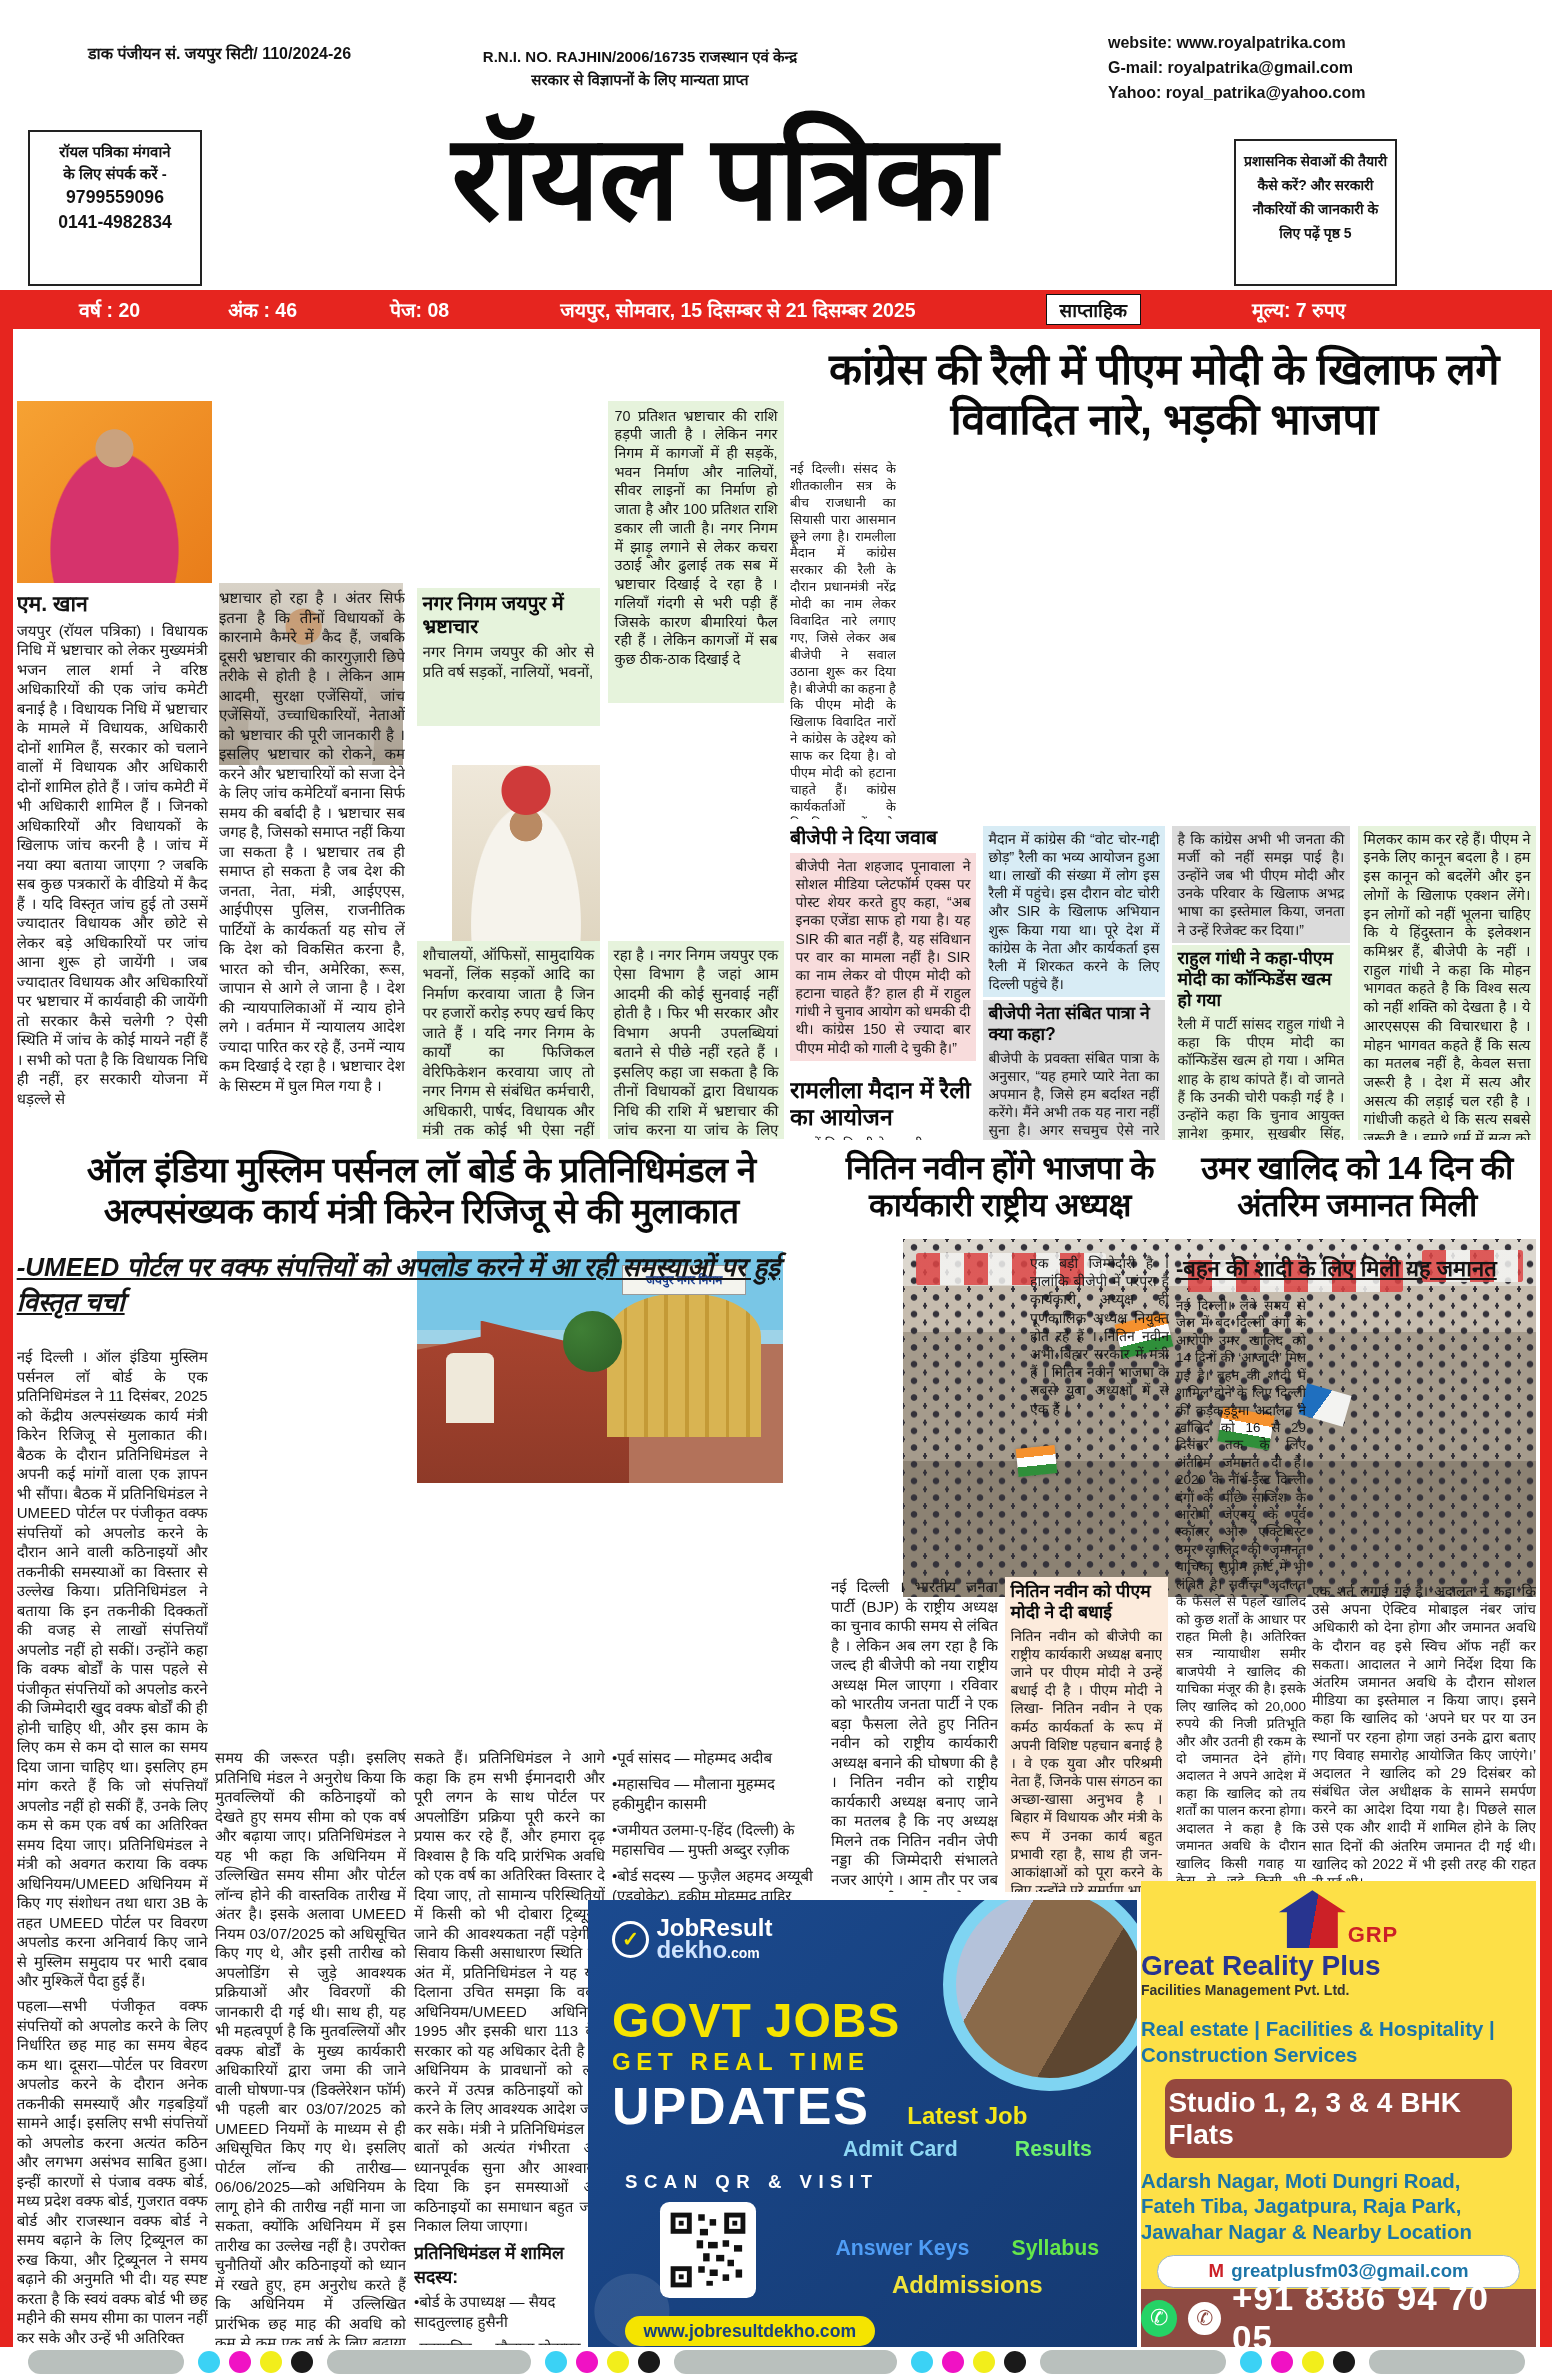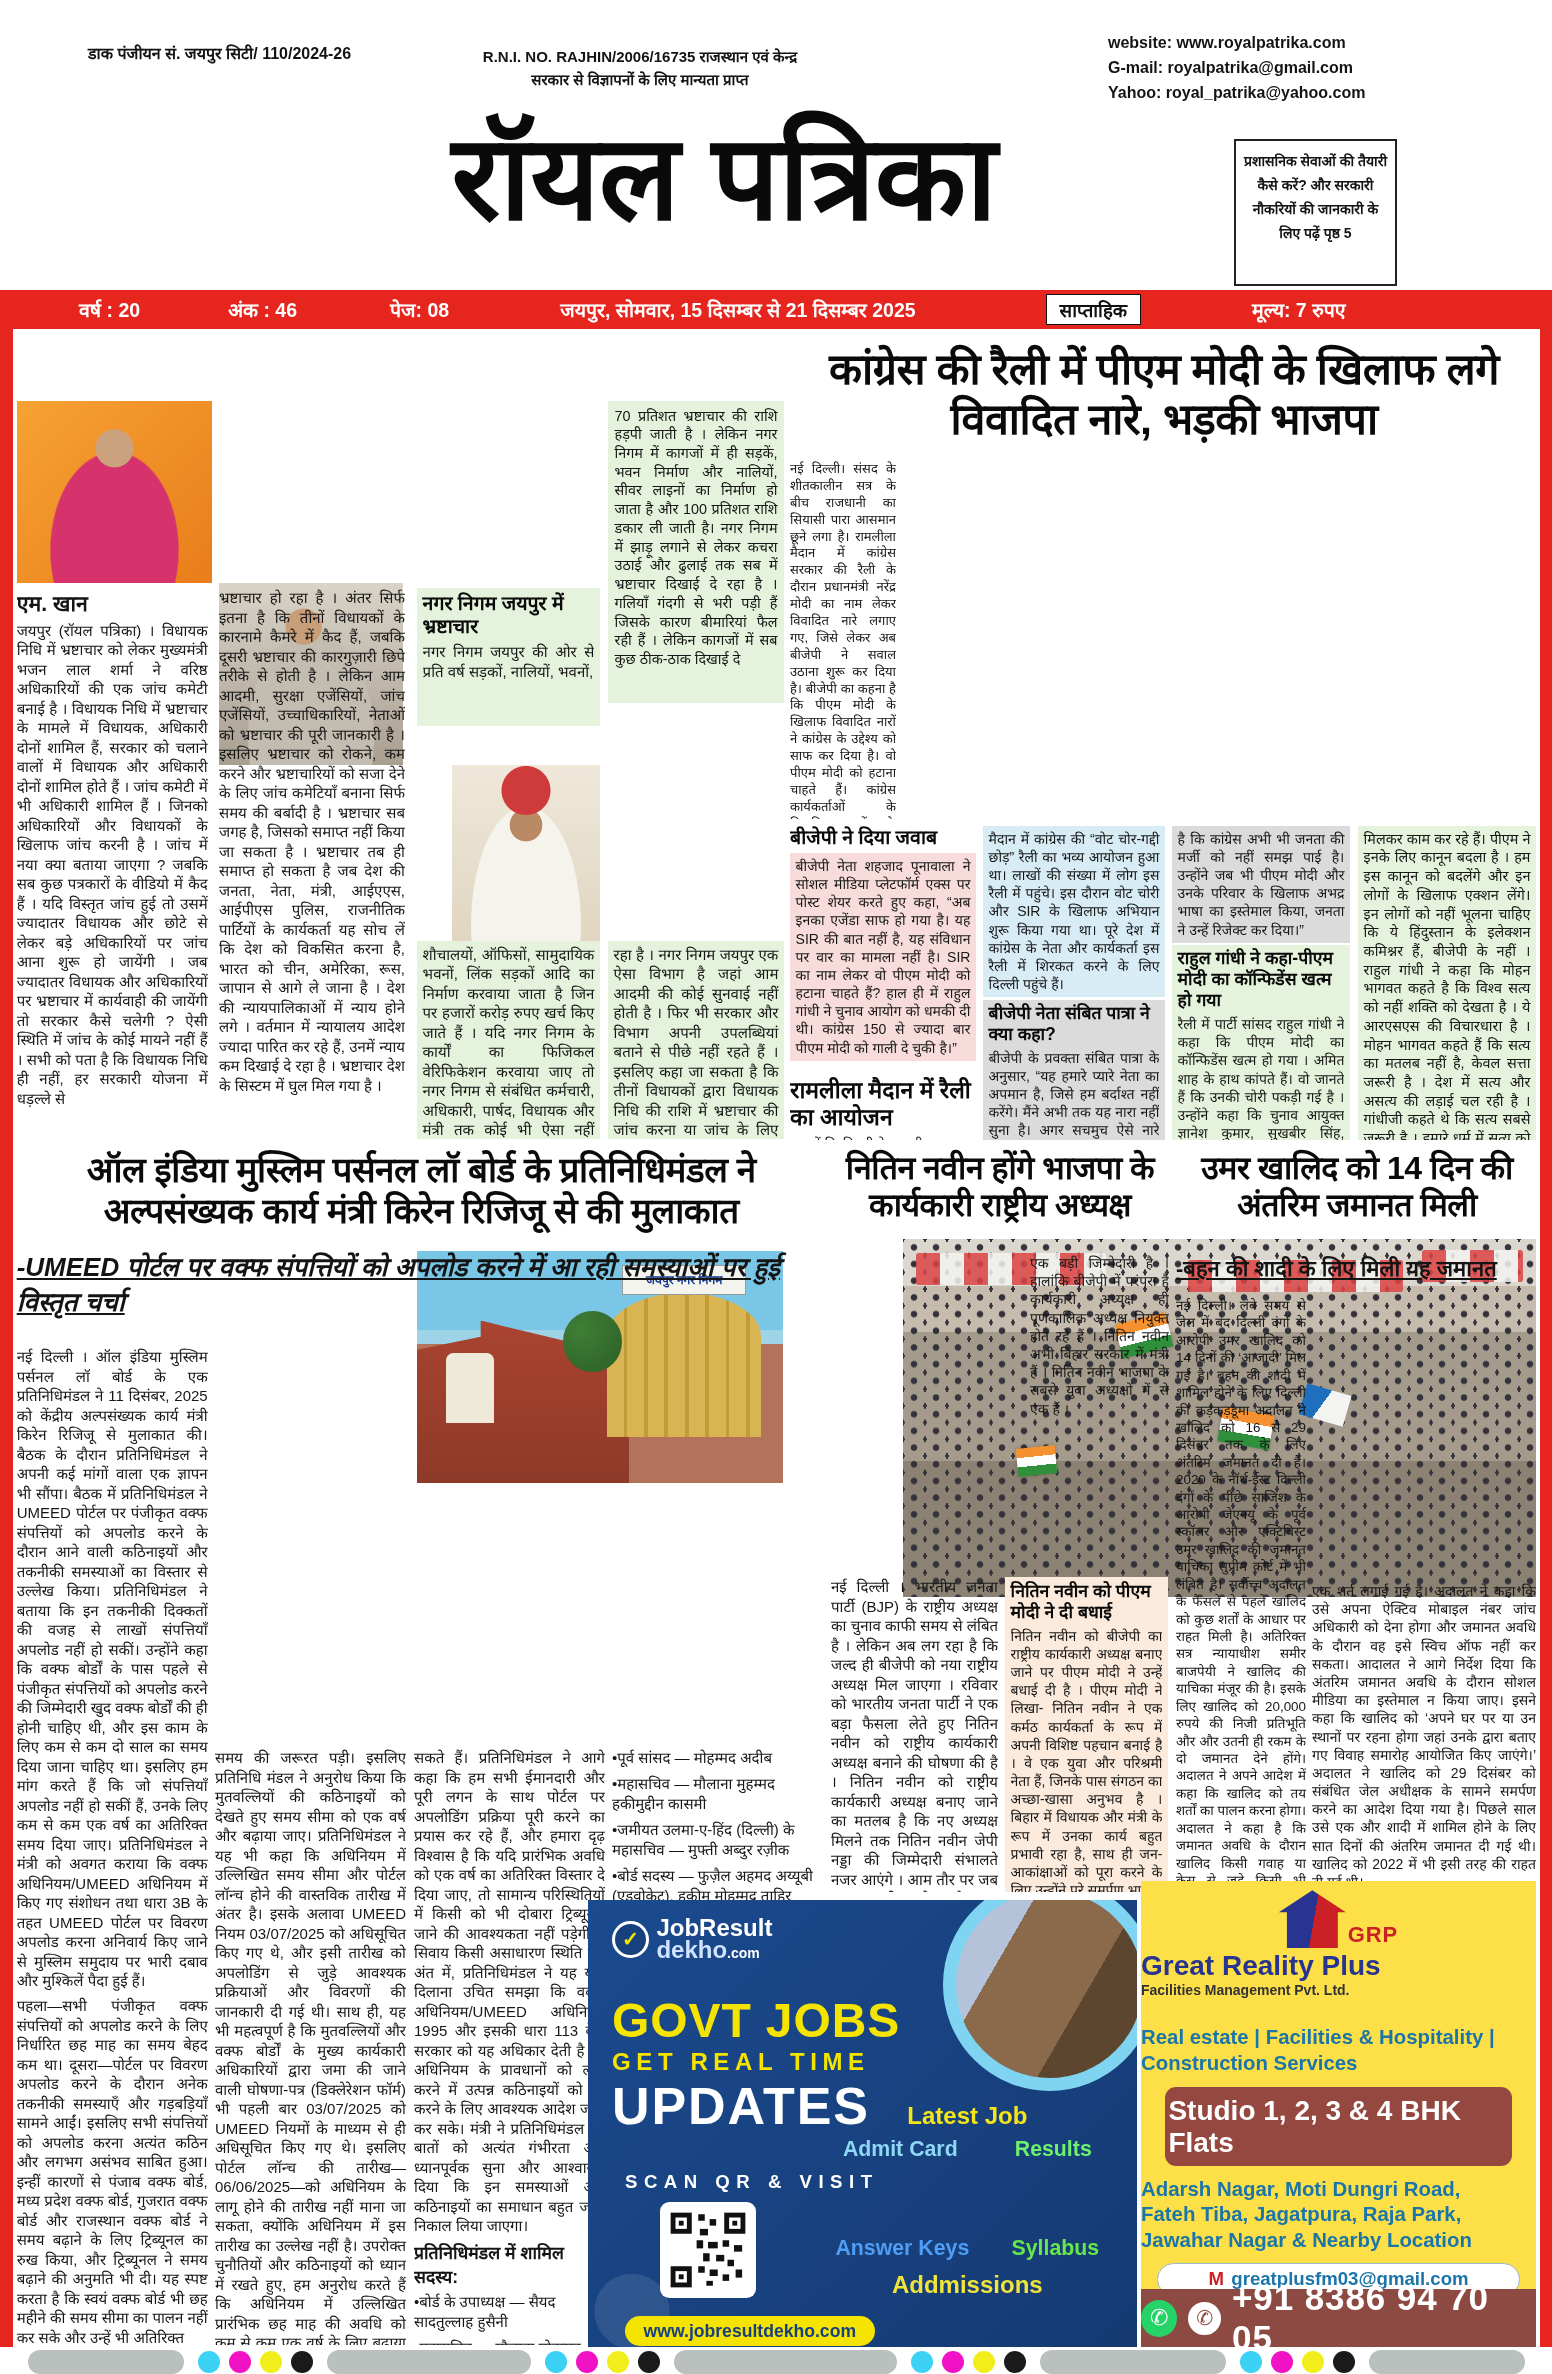--- a/index.html
+++ b/index.html
@@ -39,20 +39,26 @@
   <div class="abs b" style="left:445px;top:45px;width:390px;text-align:center;font-size:15px;line-height:1.55">
     <div>R.N.I. NO. RAJHIN/2006/16735 राजस्थान एवं केन्द्र</div>
     <div>सरकार से विज्ञापनों के लिए मान्यता प्राप्त</div>
   </div>
   <div class="abs b" style="left:1108px;top:31px;font-size:16px;line-height:1.55">
     <div>website: www.royalpatrika.com</div>
     <div>G-mail: royalpatrika@gmail.com</div>
     <div>Yahoo: royal_patrika@yahoo.com</div>
   </div>
 
+  <div class="abs dbox" style="left:28px;top:130px;width:174px;height:156px;font-size:15px;line-height:1.45">
+    <div>रॉयल पत्रिका मंगवाने</div>
+    <div>के लिए संपर्क करें -</div>
+    <div style="font-size:17.6px">9799559096</div>
+    <div style="font-size:17.6px">0141-4982834</div>
+  </div>
   <div class="abs hl" style="left:223px;top:109px;width:1002px;font-size:119px">रॉयल पत्रिका</div>
   <div class="abs dbox" style="left:1234px;top:139px;width:163px;height:147px;font-size:14px;line-height:1.7">
     <div>प्रशासनिक सेवाओं की तैयारी</div>
     <div>कैसे करें? और सरकारी</div>
     <div>नौकरियों की जानकारी के</div>
     <div>लिए पढ़ें पृष्ठ 5</div>
   </div>
 
   <div class="abs databar" style="left:0;top:290px;width:1553px;height:39px">
     <span style="margin-left:79px">वर्ष : 20</span>
@@ -264,21 +270,21 @@
     </div>
   </div>
 
   <div class="abs" style="left:1141px;top:1881px;width:395px;height:466px;background:#fde047;text-align:left;overflow:hidden">
     <div style="margin-top:9.3px;display:flex;justify-content:center;align-items:flex-end;gap:1.9px">
       <div style="width:67px;height:58px;background:linear-gradient(100deg,#28348f 0 52%,#cc2027 52% 100%);clip-path:polygon(50% 0,100% 38%,88% 38%,88% 100%,12% 100%,12% 38%,0 38%)"></div>
       <div style="font-weight:bold;color:#cc2027;font-size:22px;letter-spacing:0.9px">GRP</div>
     </div>
     <div style="font-size:28px;font-weight:bold;color:#28348f;margin-top:1.9px">Great Reality Plus</div>
     <div style="font-size:14px;font-weight:bold;color:#333">Facilities Management Pvt. Ltd.</div>
-    <div style="font-size:20.4px;font-weight:bold;color:#1b75a8;margin-top:27px;line-height:1.25">
+    <div style="font-size:20.4px;font-weight:bold;color:#1b75a8;margin-top:19px;line-height:1.25">
       <div>Real estate | Facilities &amp; Hospitality |</div>
       <div>Construction Services</div>
     </div>
     <div style="margin:11px auto 0;width:88%;background:#95483f;color:#fff;font-weight:bold;font-size:28px;border-radius:11px;padding:7.4px 3.7px">Studio 1, 2, 3 &amp; 4 BHK Flats</div>
     <div style="font-size:20.4px;font-weight:bold;color:#1b75a8;margin-top:11px;line-height:1.25">
       <div>Adarsh Nagar, Moti Dungri Road,</div>
       <div>Fateh Tiba, Jagatpura, Raja Park,</div>
       <div>Jawahar Nagar &amp; Nearby Location</div>
     </div>
     <div class="pill" style="margin-top:9.3px">

